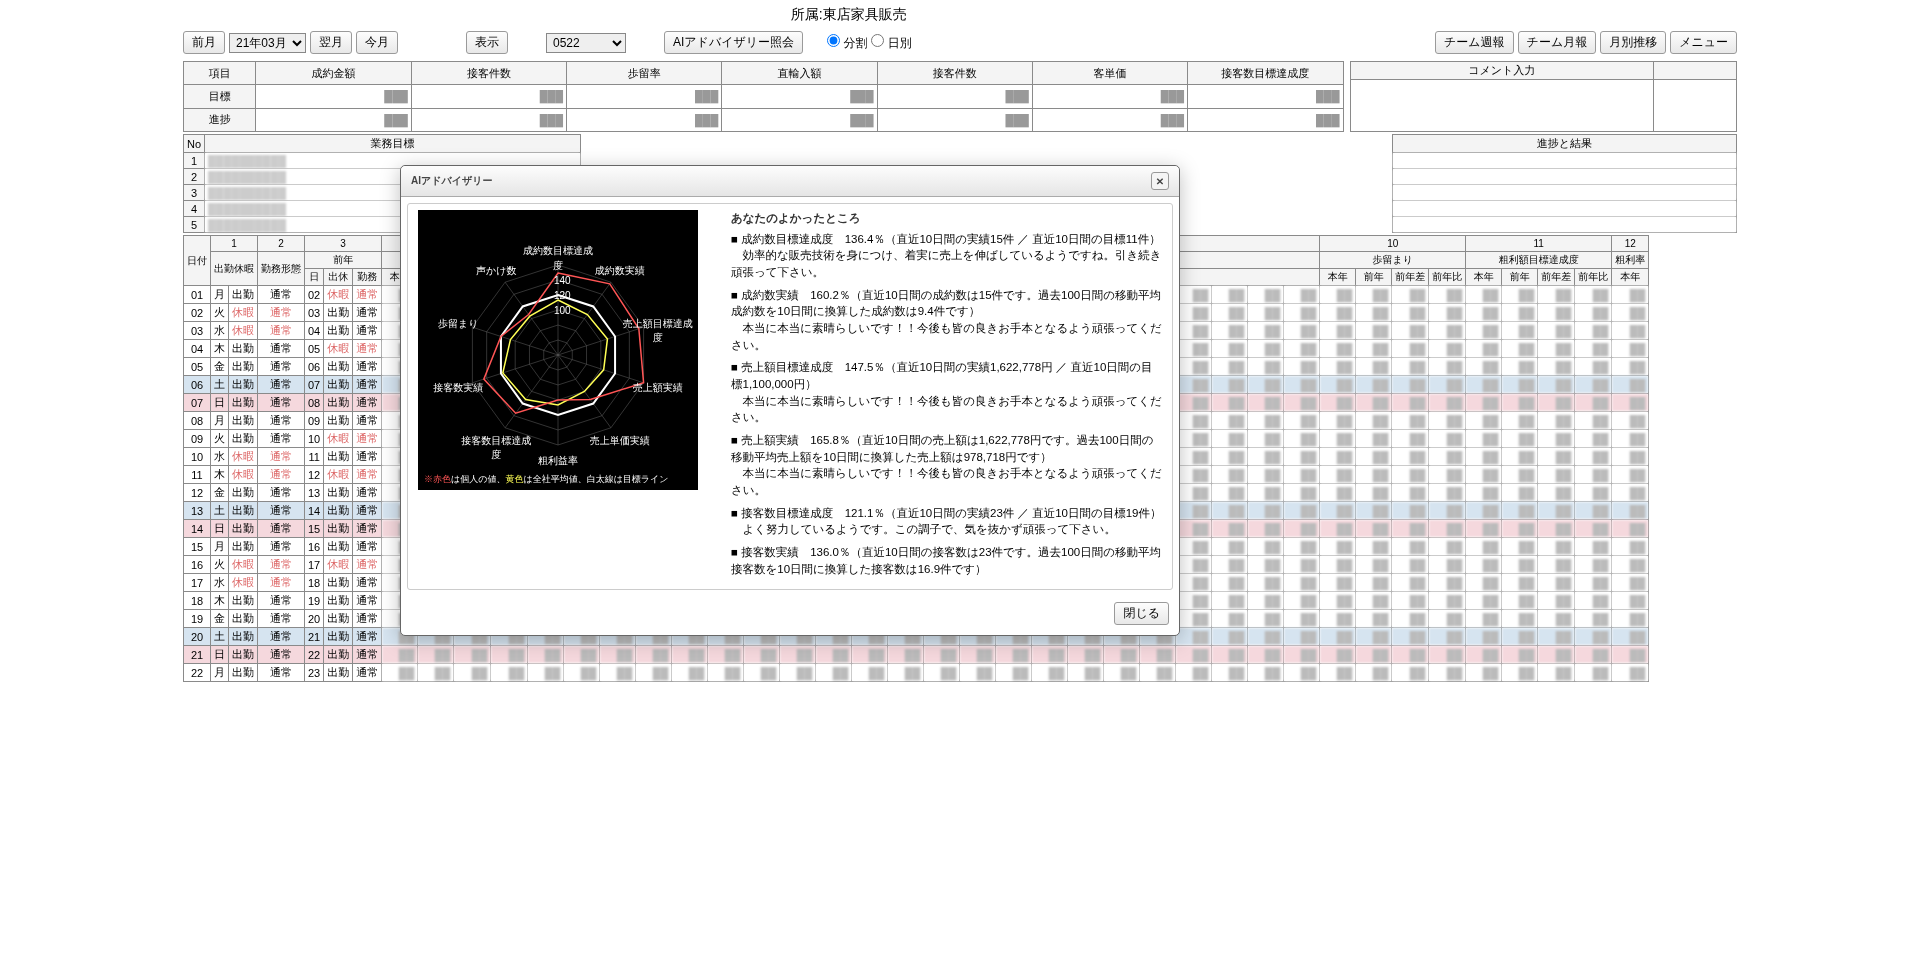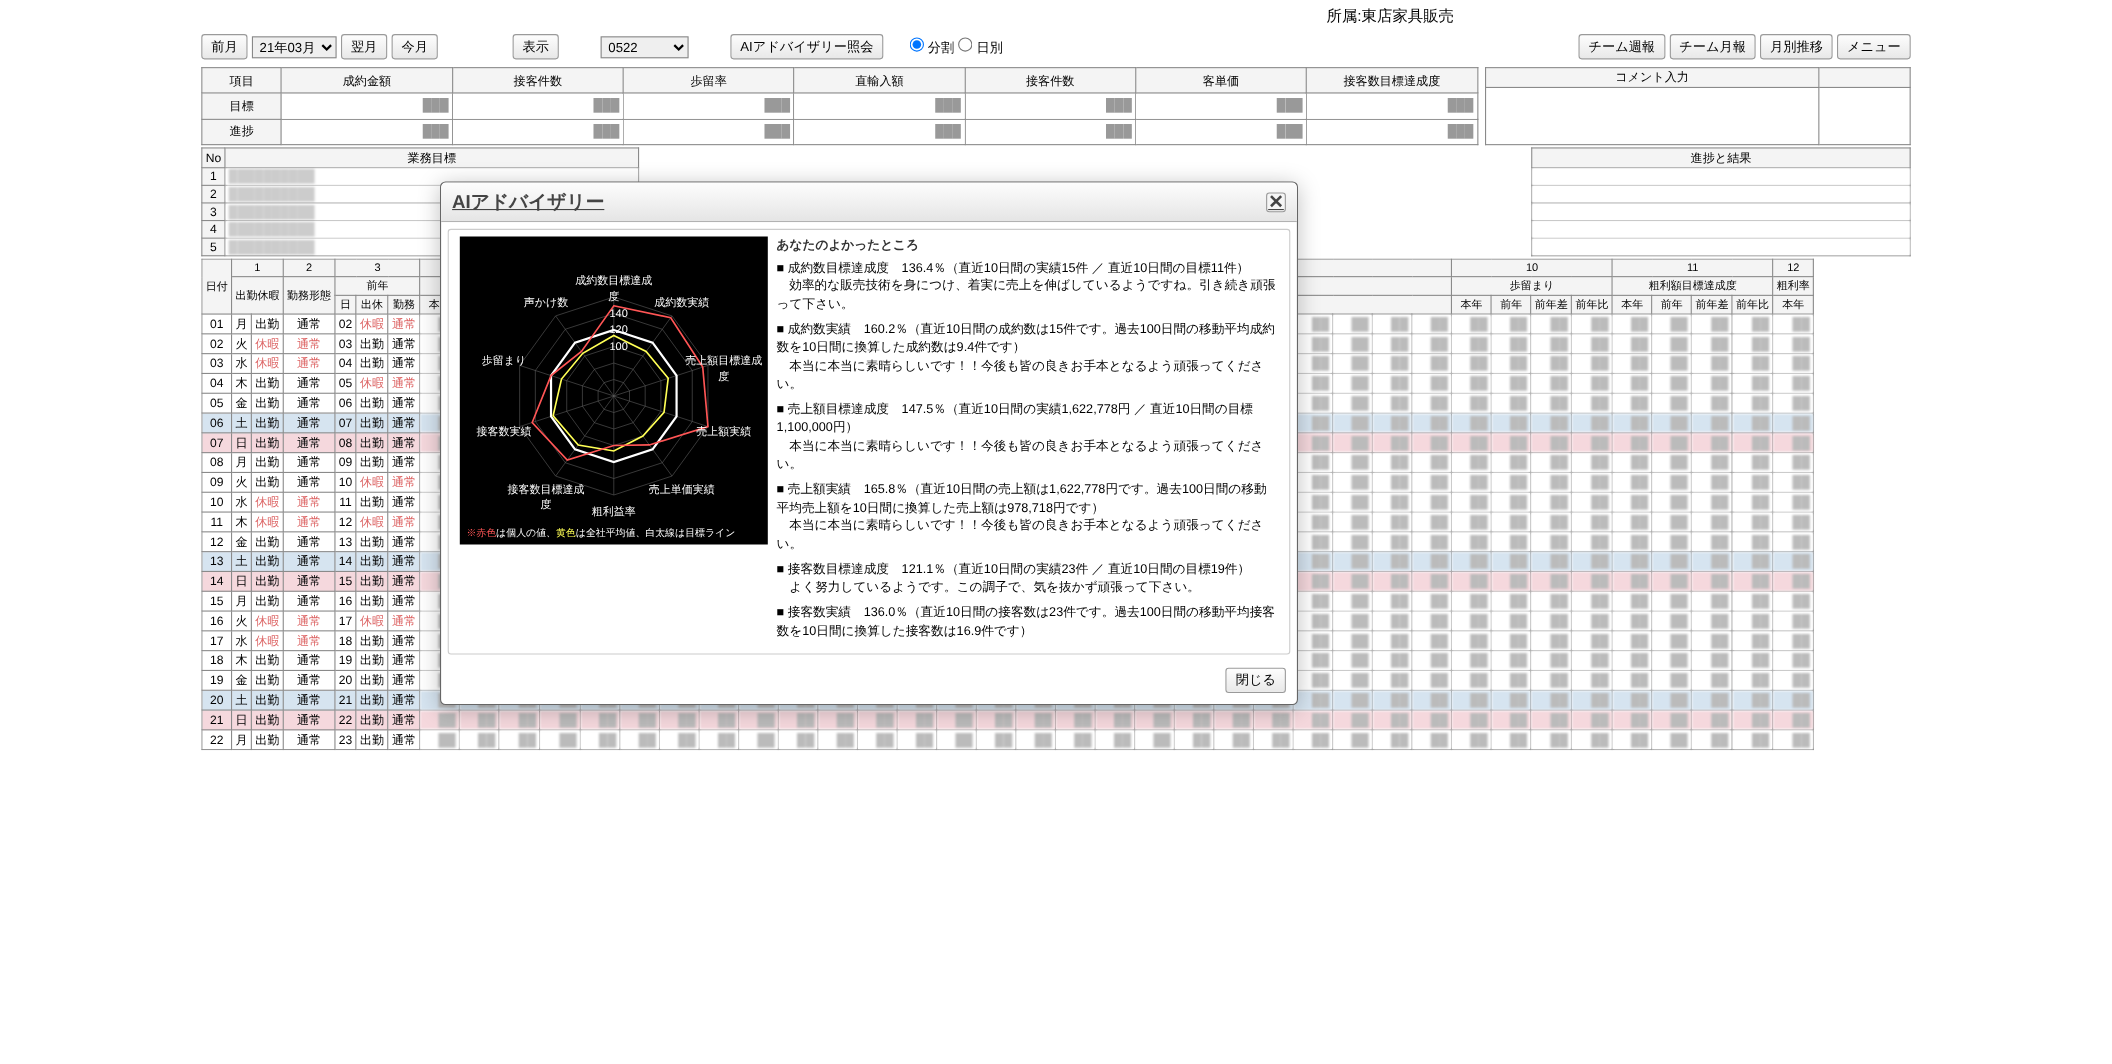--- a/index.html
+++ b/index.html
@@ -1,21 +1,21 @@
 <!DOCTYPE html>
 <html><head>
 <meta charset="utf-8">
 <style>
 * { margin:0; padding:0; box-sizing:border-box; }
 body { font-family:"MS PGothic","Meiryo",sans-serif; font-size:12px; background:#fff; color:#000; overflow:hidden; }
 .page { width:1554px; margin:0 auto; }
 
 .title-row { display:flex; align-items:center; padding:6px 0 4px; }
 .title-main { flex:1; text-align:center; font-size:20px; }
-.title-sub { flex:1; font-size:14px; padding-left:40px;text-align:center; }
+.title-sub { flex:1; font-size:14px; padding-left:40px; }
 
 .toolbar { display:flex; align-items:center; padding:3px 0; gap:4px; }
 .btn { background:linear-gradient(#fdfdfd,#e8e8e8); border:1px solid #9a9a9a; border-radius:3px; padding:2px 8px; font-size:12px; cursor:pointer; }
 select { border:1px solid #888; padding:1px 2px; font-size:12px; }
 .spacer { flex:1; }
 .radio-group { display:flex; align-items:center; gap:4px; margin-left:20px; }
 
 table { border-collapse:collapse; }
 th,td { border:1px solid #8a8a8a; font-size:11px; padding:1px 3px; white-space:nowrap; }
 th { background:#f4f4f4; font-weight:normal; text-align:center; }
@@ -33,30 +33,30 @@
 .goals-tbl td { height:16px; color:#ccc; filter:blur(1px); }
 .goals-tbl td.num, .goals-tbl th.num { width:18px; text-align:center; filter:none; color:#000; background:#f4f4f4; }
 .daily-tbl th { height:16px; font-size:10px; }
 .daily-tbl td { height:17px; text-align:right; color:#bbb; filter:blur(0.8px); }
 .daily-tbl td.c { text-align:center; filter:none; color:#000; }
 .daily-tbl td.red { color:#d66; filter:none; }
 .daily-tbl tr.sat td { background:#d6e4f0; }
 .daily-tbl tr.sun td { background:#f5d8dd; }
 .modal { position:fixed; left:400px; top:165px; width:780px; background:#fff; border:1px solid #666; border-radius:5px; box-shadow:0 4px 20px rgba(0,0,0,.25); }
 .modal-hd { display:flex; align-items:center; background:linear-gradient(#fdfdfd,#e5e5e5); border-bottom:1px solid #aaa; padding:6px 10px; border-radius:5px 5px 0 0; }
-.modal-hd span { font-size:17px; font-weight:bold; color:#444;text-decoration:underline; }
+.modal-hd span { font-size:10px; font-weight:bold; color:#444; }
 .modal-close { margin-left:auto; width:18px; height:18px; border:1px solid #999; border-radius:3px; background:#f5f5f5; cursor:pointer; display:flex; align-items:center; justify-content:center; font-size:11px; }
 .modal-body { padding:6px 10px; display:flex; gap:8px; border:1px solid #ccc; margin:6px; border-radius:3px; font-size:12px; line-height:1.45; }
 .radar-box { width:280px; height:280px; background:#000; position:relative; flex-shrink:0; }
 .radar-svg { width:100%; height:100%; }
 .radar-lbl { position:absolute; color:#fff; font-size:10px; text-align:center; }
 .radar-legend { position:absolute; bottom:4px; left:6px; right:6px; font-size:9px; color:#fff; }
 .radar-legend .r { color:#f55; }
 .radar-legend .y { color:#ff5; }
-.advice-text { flex:1; font-size:11.5px; }
+.advice-text { flex:1; font-size:11.5px;margin-left:25px; }
 .advice-text ul { list-style:none; }
 .advice-text li { margin-bottom:6px; }
 .advice-text .hd { font-weight:bold; margin-bottom:4px; color:#333; }
 .modal-ft { padding:6px 10px 10px; text-align:right; }
 
 .scroll-x { overflow-x:auto; }
 </style>
 </head>
 <body>
 

